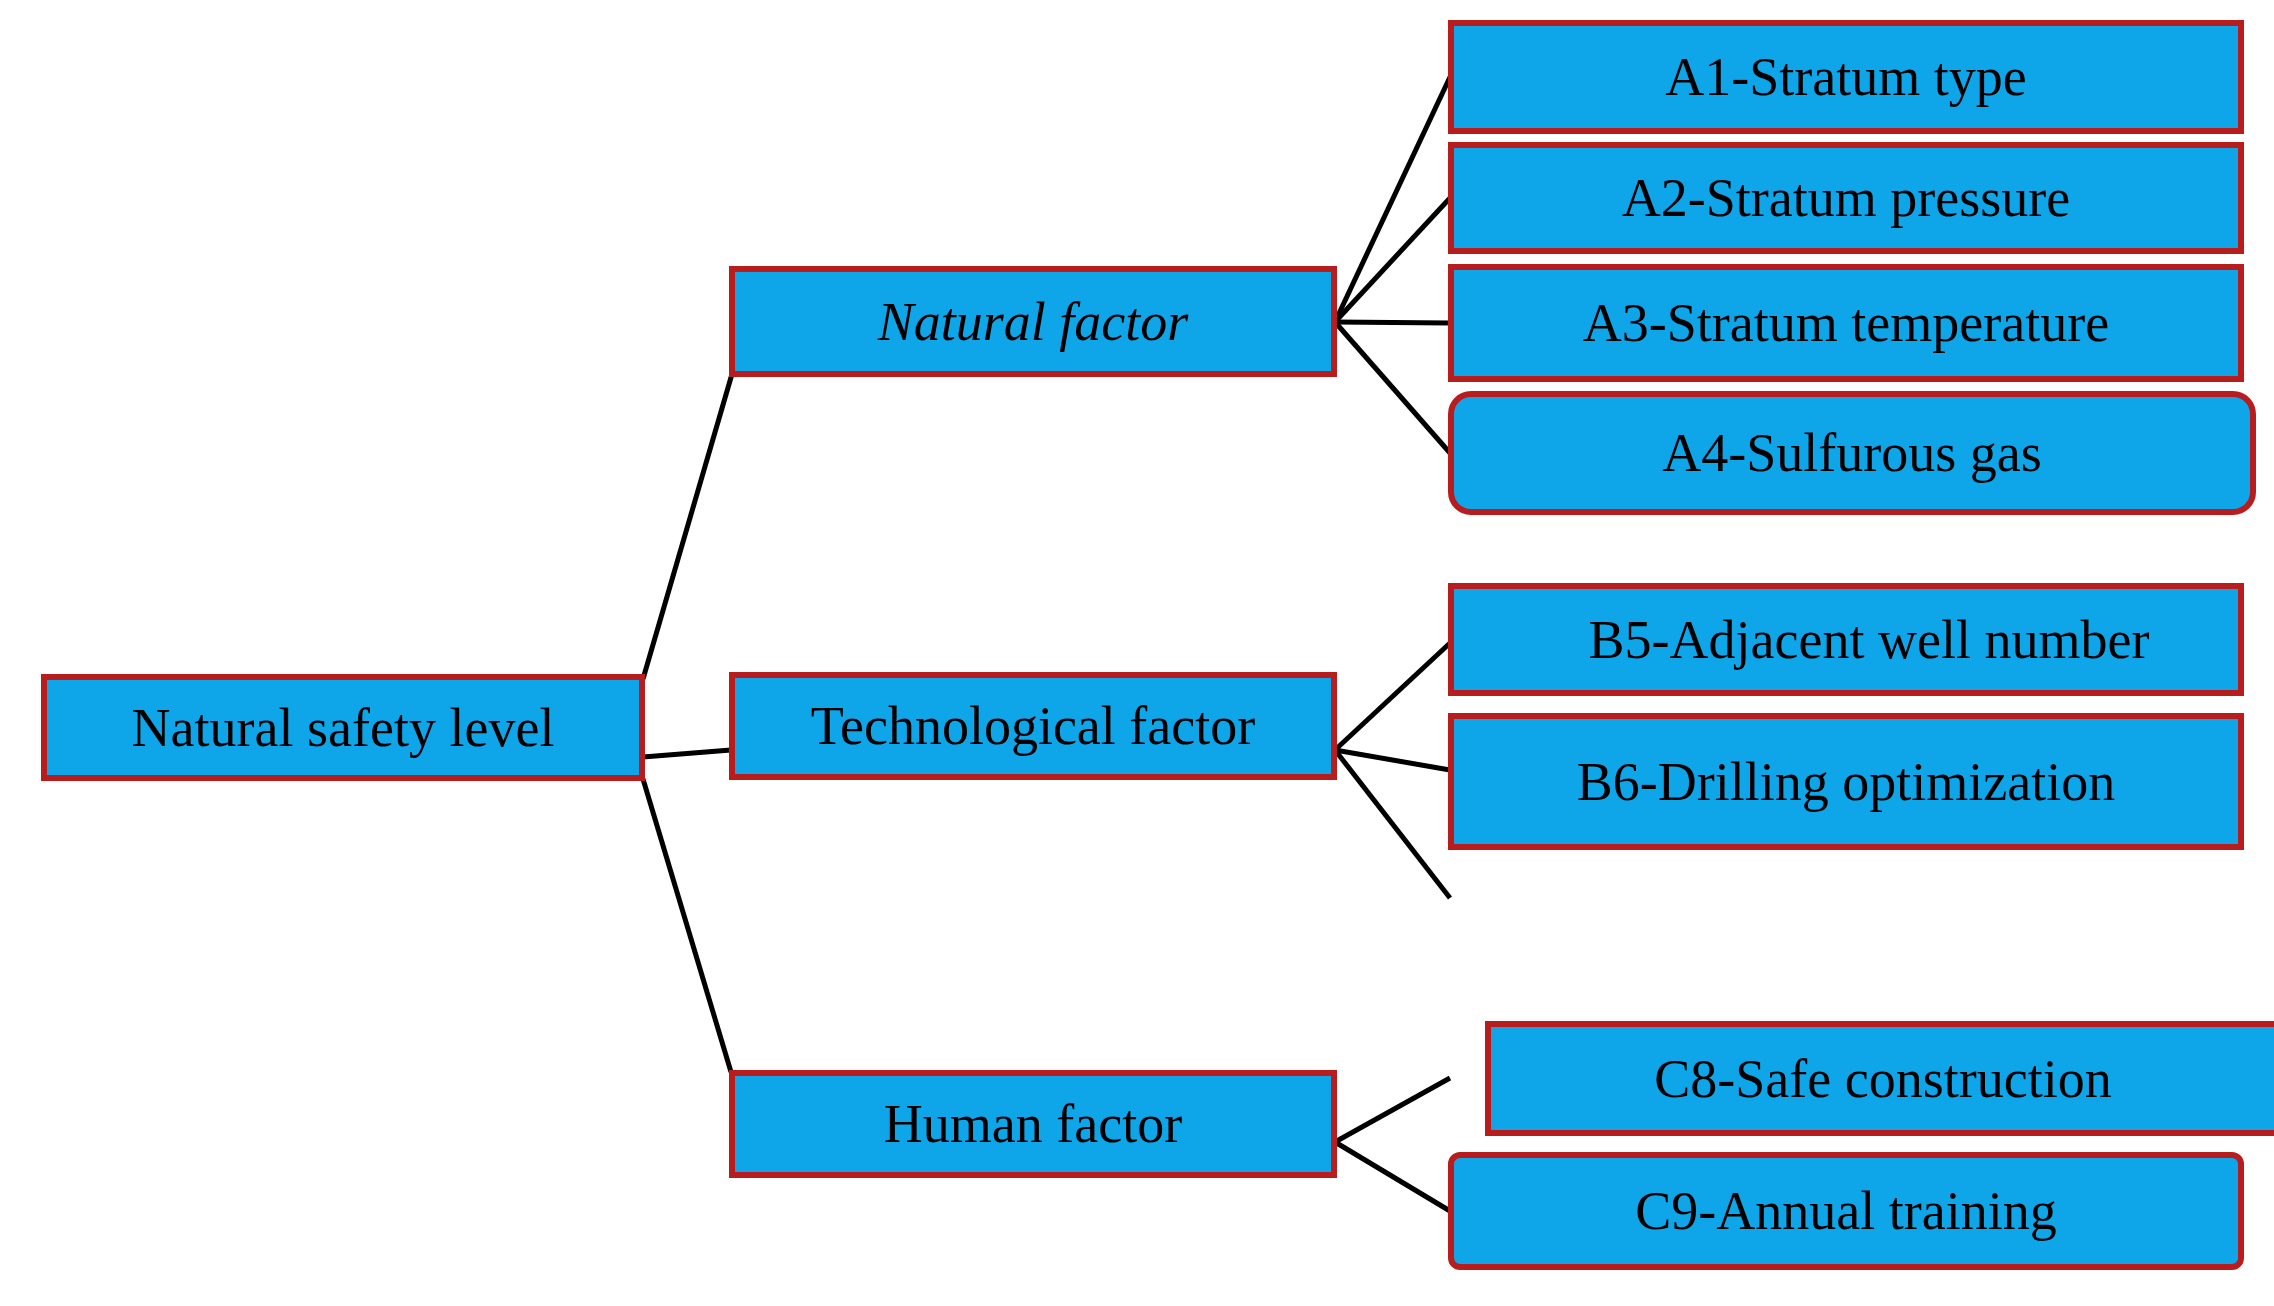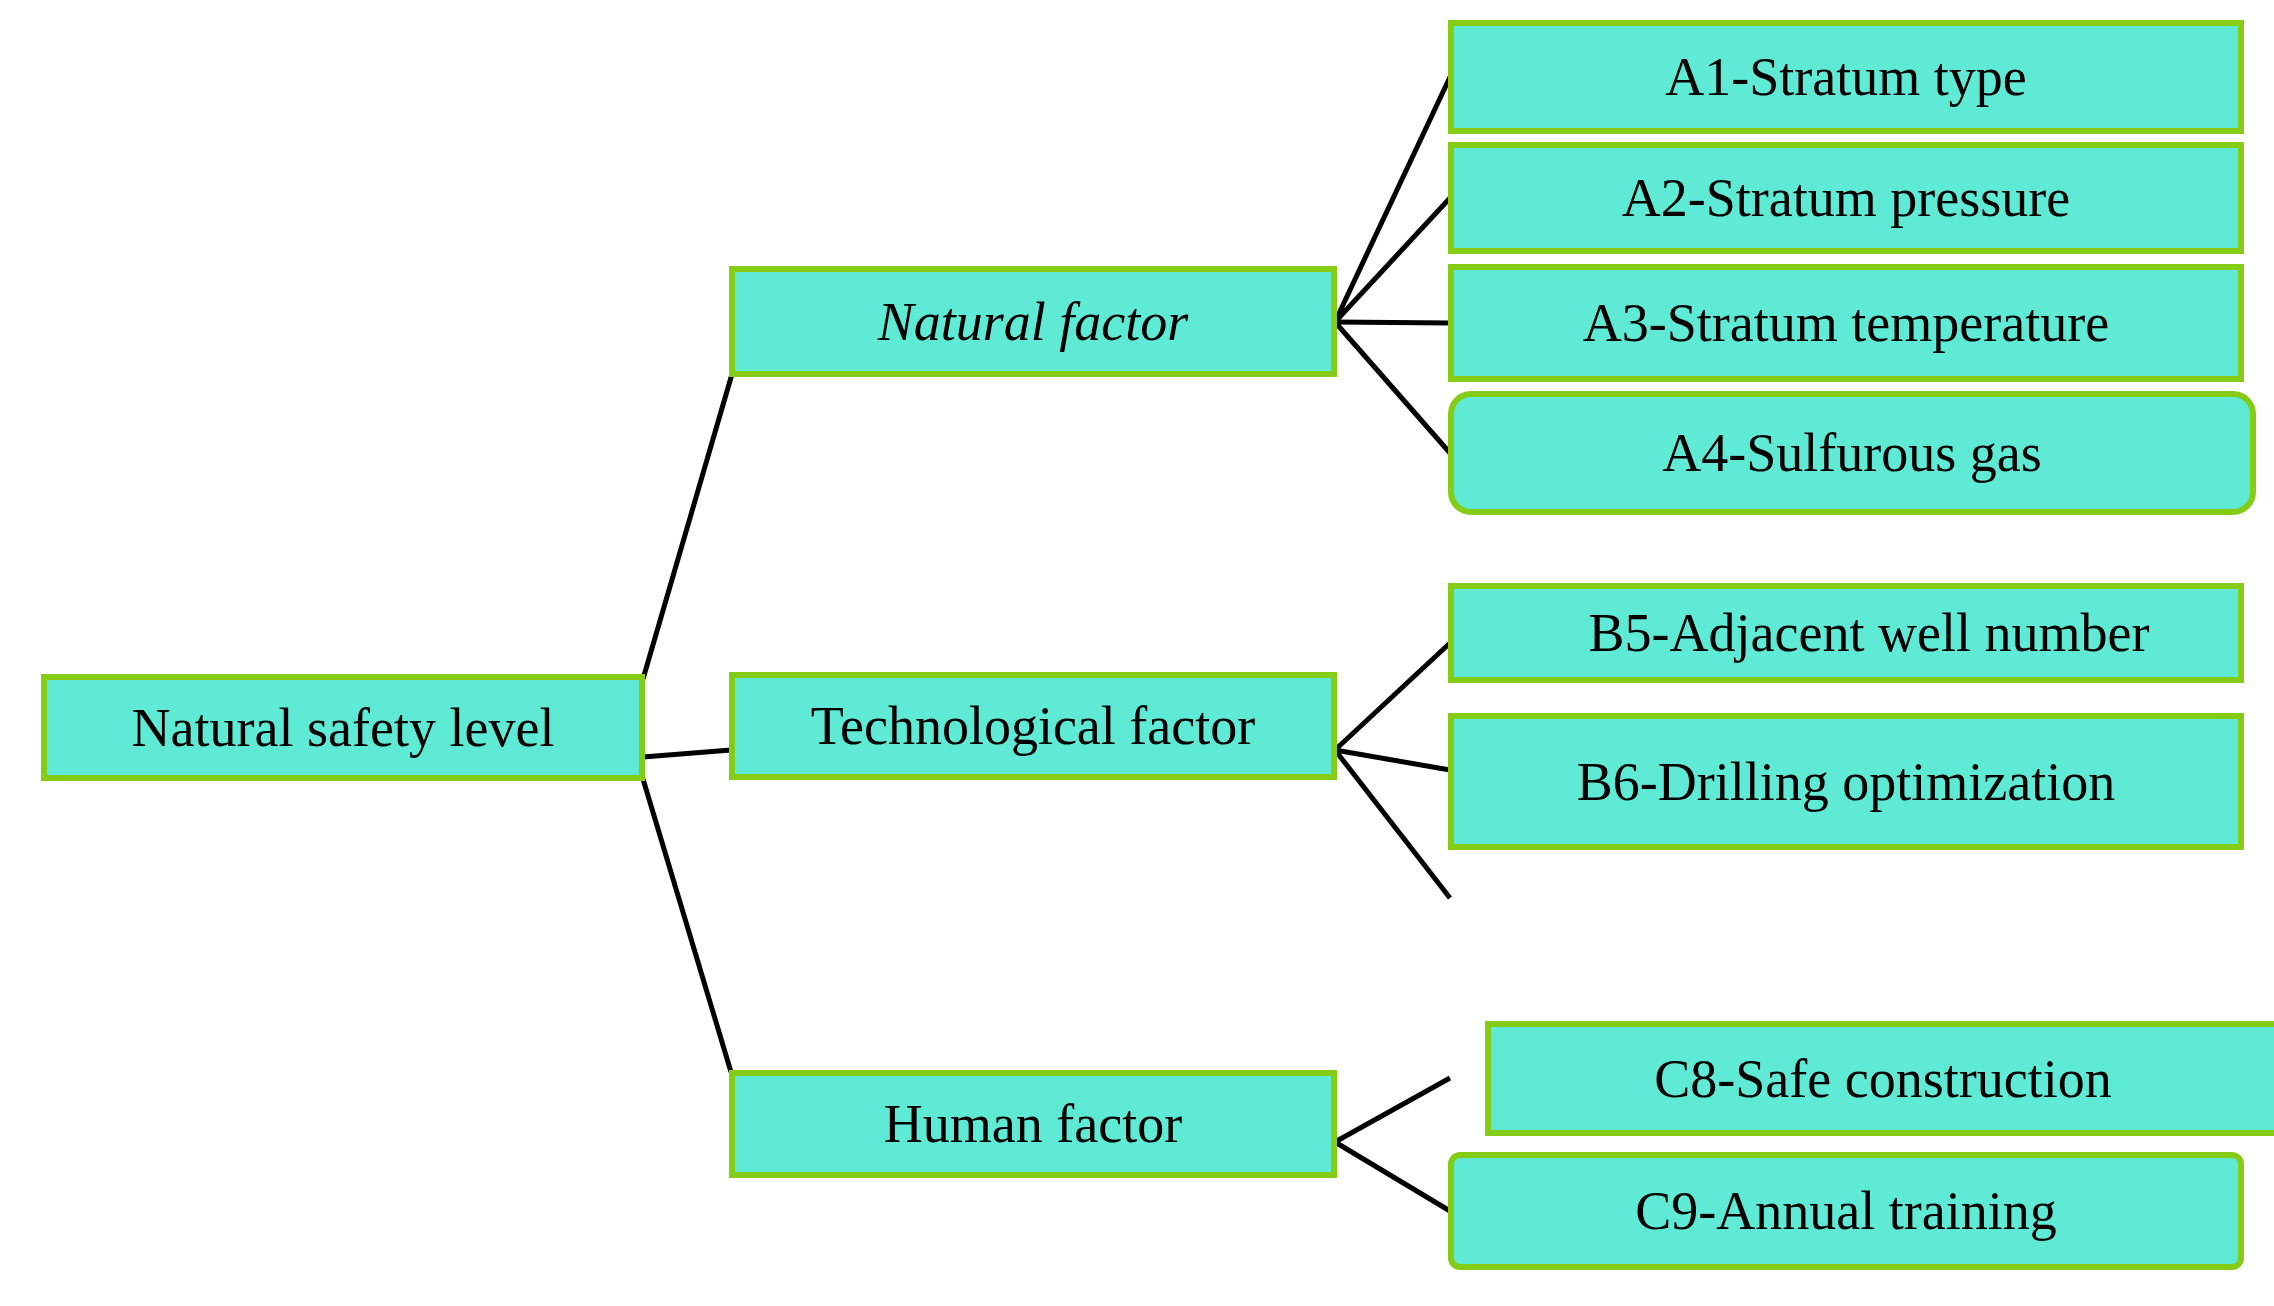--- a/index.html
+++ b/index.html
@@ -23,22 +23,22 @@
     height: 1306px;
     z-index: 0;
   }
   .edges line {
     stroke: #000000;
     stroke-width: 5;
   }
   .node {
     position: absolute;
     z-index: 1;
-    background: #5eead4;
-    border: 6px solid #84cc16;
+    background: #0ea5e9;
+    border: 6px solid #b91c1c;
     box-sizing: border-box;
     display: flex;
     align-items: center;
     justify-content: center;
     font-size: 54px;
     color: #000000;
     white-space: nowrap;
     text-align: center;
     line-height: 1;
   }
@@ -46,21 +46,21 @@
   .n-root    { left: 41px;   top: 674px;  width: 604px; height: 107px; }
   
   .n-natural { left: 729px;  top: 266px;  width: 608px; height: 111px; font-style: italic; }
   .n-tech    { left: 729px;  top: 672px;  width: 608px; height: 108px; }
   .n-human   { left: 729px;  top: 1070px; width: 608px; height: 108px; }
   
   .n-a1 { left: 1448px; top: 20px;   width: 796px; height: 114px; }
   .n-a2 { left: 1448px; top: 142px;  width: 796px; height: 112px; }
   .n-a3 { left: 1448px; top: 264px;  width: 796px; height: 118px; }
   .n-a4 { left: 1448px; top: 391px;  width: 808px; height: 124px; border-radius: 23px; }
-  .n-b5 { left: 1448px; top: 583px;  width: 796px; height: 100px; padding-left: 46px; }
+  .n-b5 { left: 1448px; top: 583px;  width: 796px; height: 113px; padding-left: 46px; }
   .n-b6 { left: 1448px; top: 713px;  width: 796px; height: 137px; }
   .n-b7 { left: 1448px; top: 838px;  width: 796px; height: 120px; }
   .n-c8 { left: 1448px; top: 1021px; width: 796px; height: 115px; margin-left: 37px; }
   .n-c9 { left: 1448px; top: 1152px; width: 796px; height: 118px; border-radius: 12px; }
 </style>
 </head>
 <body>
 
 <div class="stage">
 

